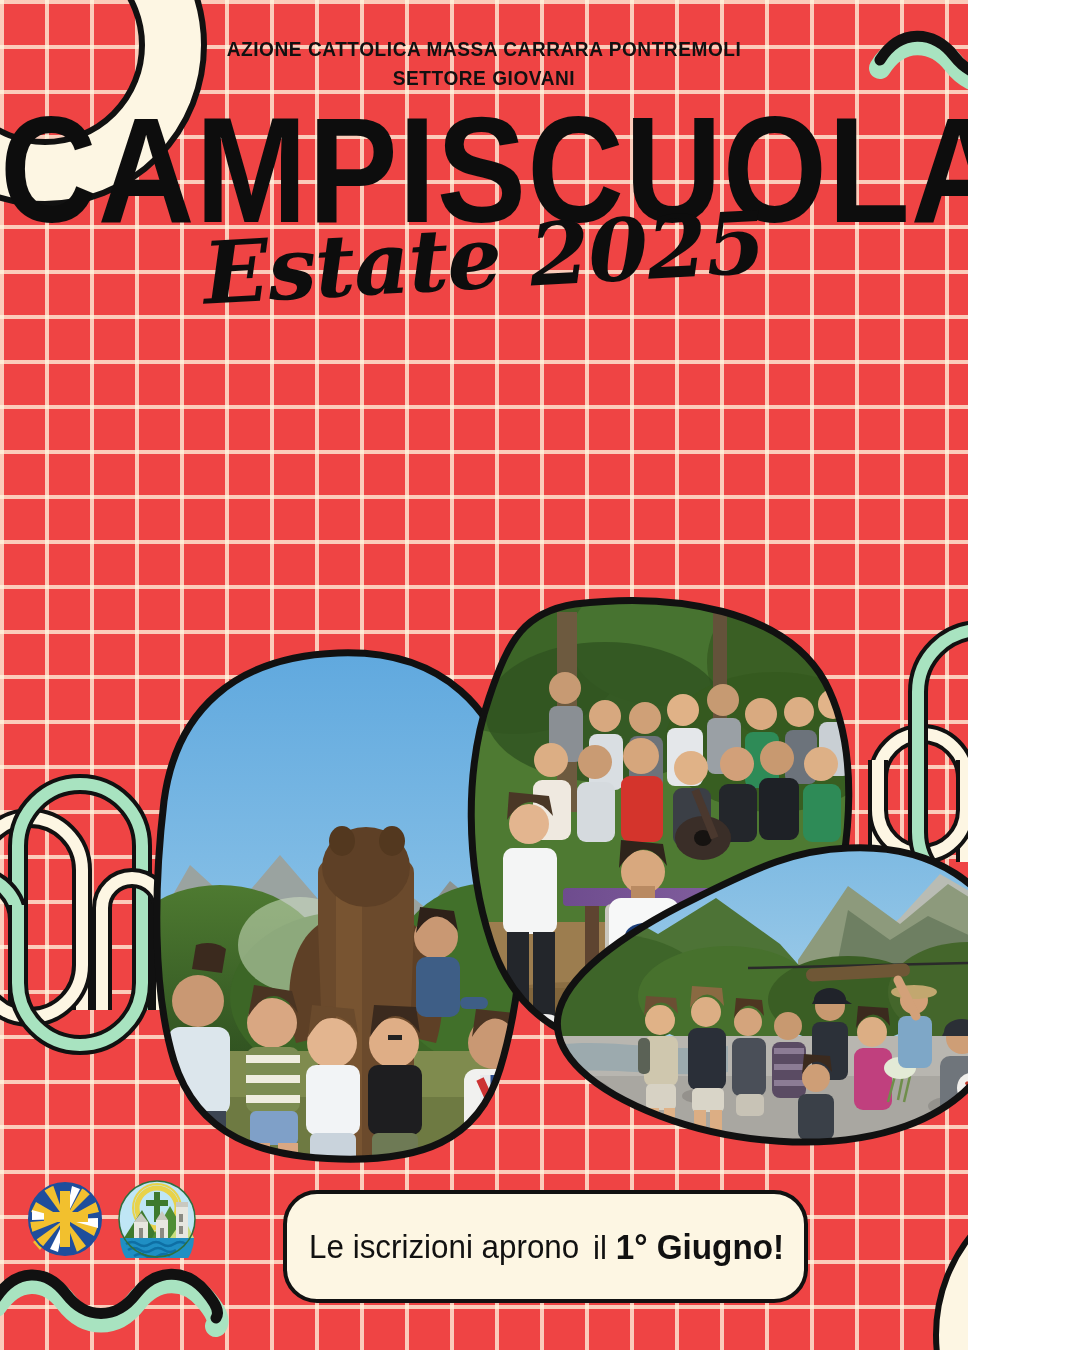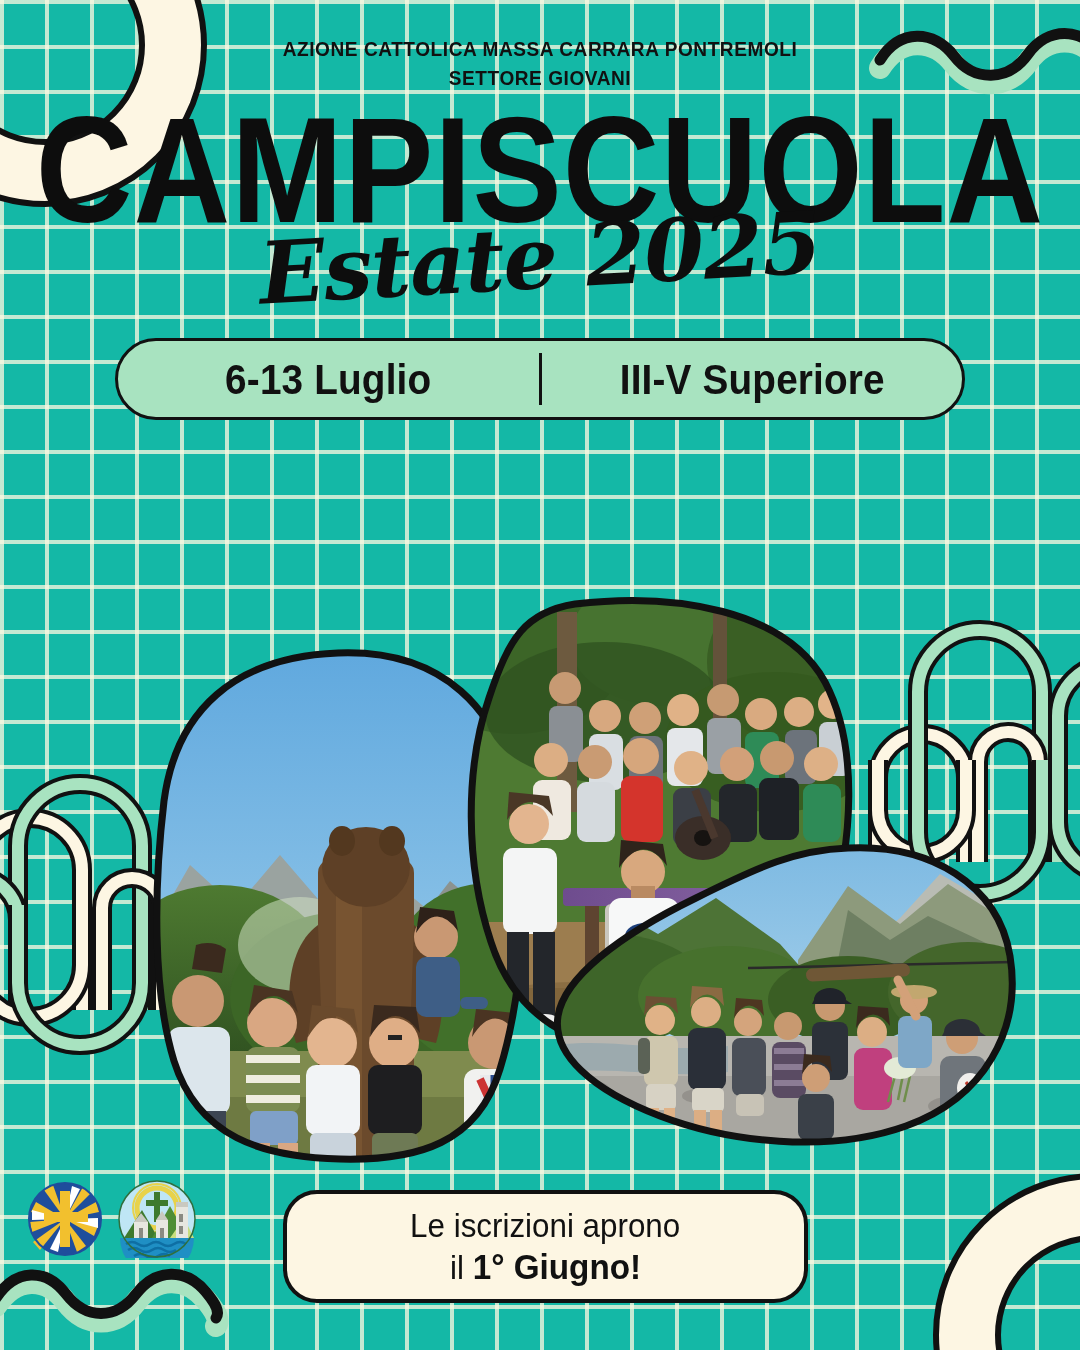--- a/index.html
+++ b/index.html
@@ -3,22 +3,22 @@
 <meta charset="utf-8">
 <style>
   * { margin:0; padding:0; box-sizing:border-box; }
   html, body {
     width:1080px; height:1350px;
     font-family:"Liberation Sans", sans-serif;
     overflow:hidden;
   }
   #poster{
     position:relative;
-    width:1080px; height:1350px;
-    background:#14b8a6;
+    width:968px; height:1350px;
+    background:#ef4444;
     overflow:hidden;
   }
   
   .grid-bg{
     position:absolute; inset:0;
     background-image:
       repeating-linear-gradient(to right, rgba(255,249,225,.75) 0 4px, transparent 4px 45px),
       repeating-linear-gradient(to bottom, rgba(255,249,225,.75) 0 4px, transparent 4px 45px);
     pointer-events:none;
   }
@@ -95,21 +95,21 @@
   .photo svg{ display:block; overflow:visible; }
 
   
   .banner{
     position:absolute;
     left:283px; top:1190px;
     width:525px; height:113px;
     background:#FDF6E3;
     border:4px solid #111;
     border-radius:34px;
-    display:flex; flex-direction:column;
+    display:flex; flex-direction:row;
     align-items:center; justify-content:center;
     gap:2px;
   }
   .banner-l1{
     font-size:33px; color:#111; font-weight:400;
     transform:scaleX(.95);
   }
   .banner-l2{
     font-size:33px; color:#111; font-weight:400;
     transform:scaleX(.95);
@@ -214,25 +214,20 @@
   <div class="org">
     <div>AZIONE CATTOLICA MASSA CARRARA PONTREMOLI</div>
     <div>SETTORE GIOVANI</div>
   </div>
 
   <div class="title-wrap">
     <div class="title-main">CAMPISCUOLA</div>
   </div>
   <div class="title-script">Estate 2025</div>
 
-  <div class="pill pill-1">
-    <div class="pill-cell">6-13 Luglio</div>
-    <div class="pill-div"></div>
-    <div class="pill-cell">III-V Superiore</div>
-  </div>
 
 
   <div class="photo" style="left:150px; top:645px;">
     <svg width="400" height="520" viewBox="0 0 400 520">
       <defs>
         <clipPath id="clip1">
           <path d="M188,8 C292,4 352,64 366,156 C380,252 372,352 350,424 C328,498 268,516 190,514
                    C112,512 48,492 24,416 C2,344 4,240 14,156 C26,66 84,12 188,8 Z"></path>
         </clipPath>
         <linearGradient id="sky1" x1="0" y1="0" x2="0" y2="1">

